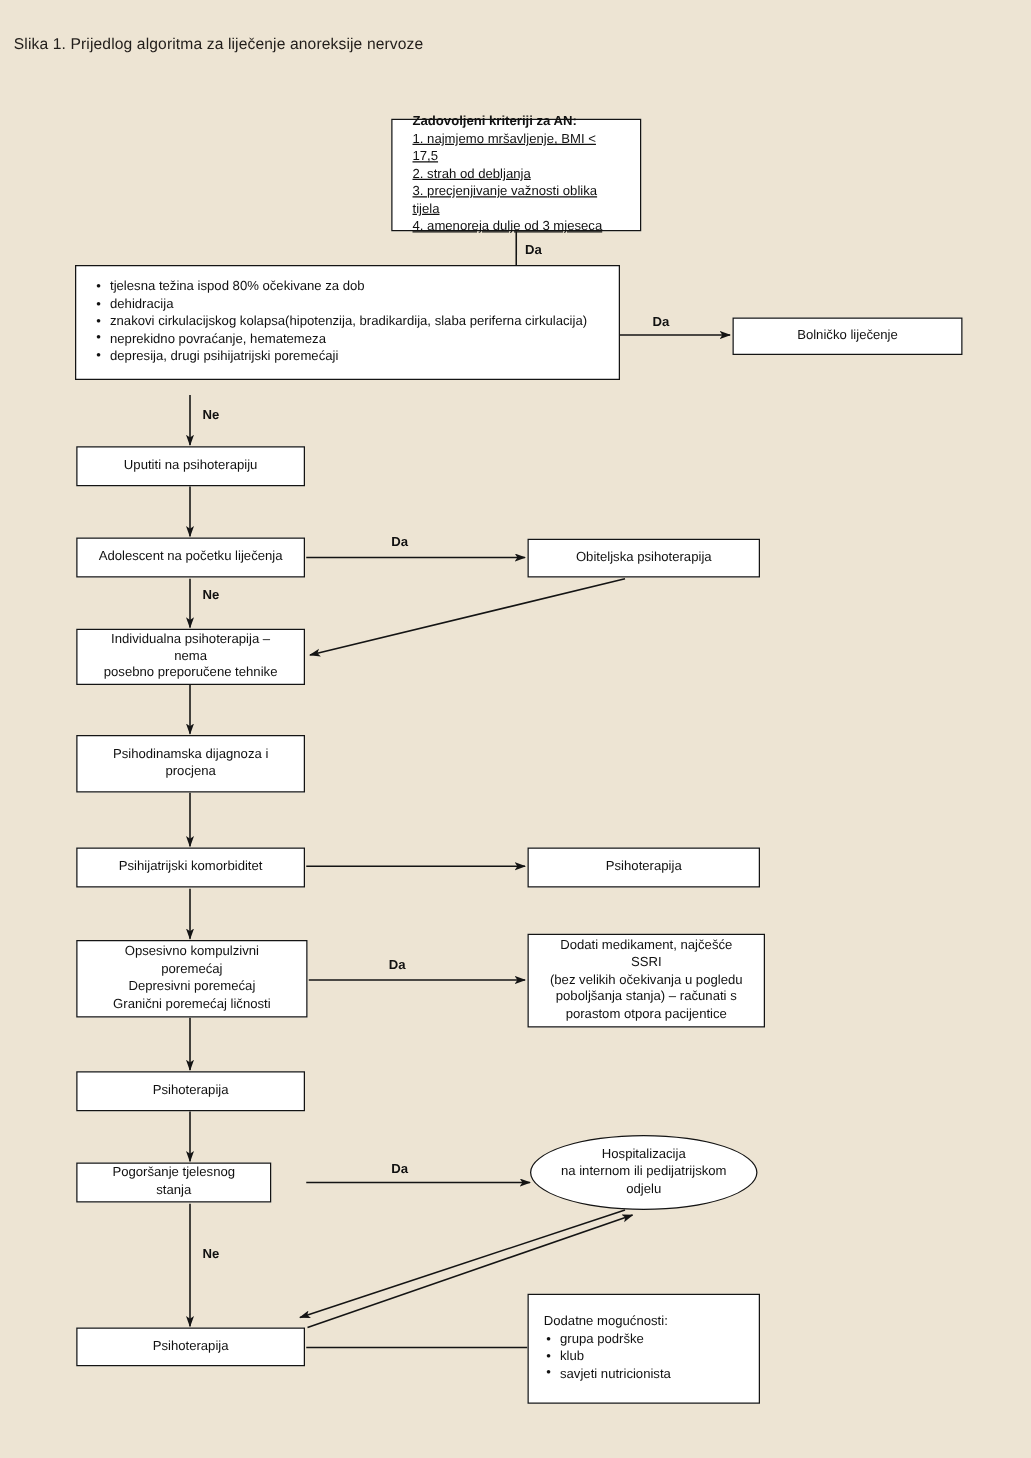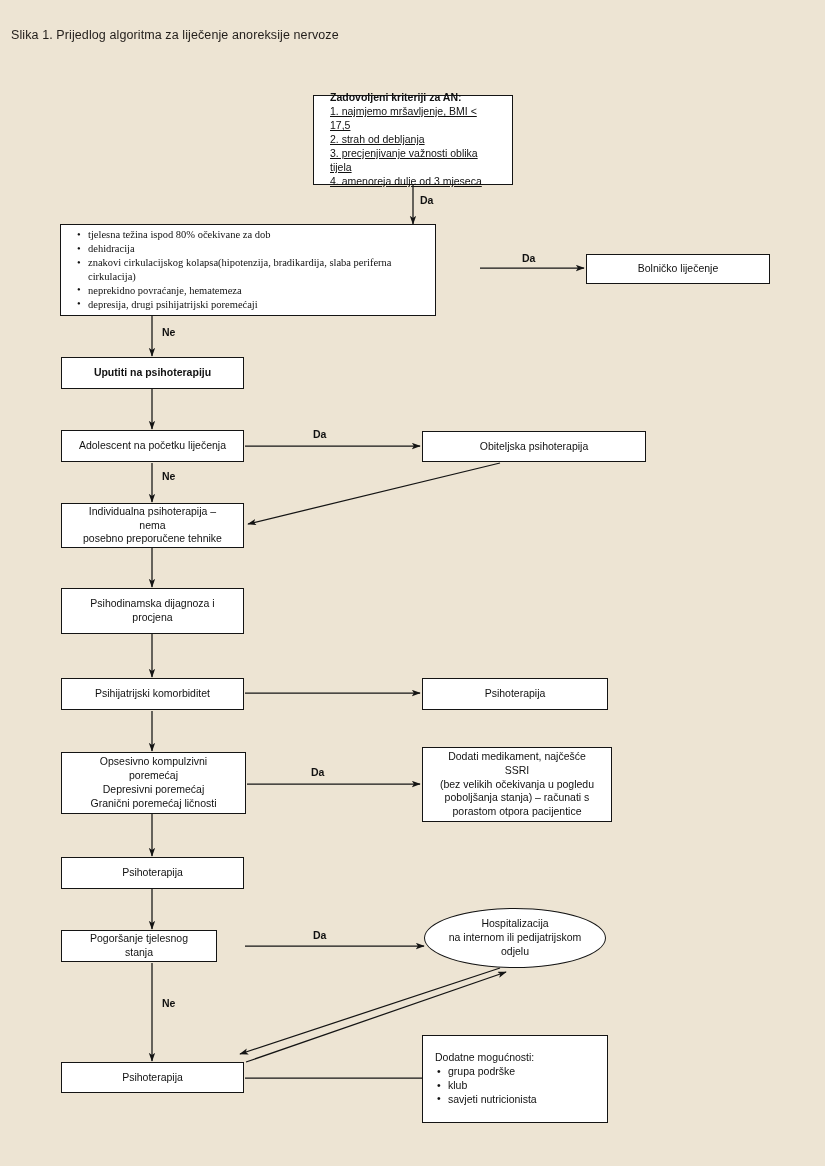--- a/index.html
+++ b/index.html
@@ -152,49 +152,49 @@
   <div class="node left-text" style="left:313px; top:75px; width:200px; height:90px;">
     <div class="lines">
       <span class="title-line">Zadovoljeni kriteriji za AN:</span>
       <span class="num-line">1. najmjemo mršavljenje, BMI &lt; 17,5</span>
       <span class="num-line">2. strah od debljanja</span>
       <span class="num-line">3. precjenjivanje važnosti oblika tijela</span>
       <span class="num-line">4. amenoreja dulje od 3 mjeseca</span>
     </div>
   </div>
 
-  <div class="node left-text" style="left:60px; top:204px; width:376px; height:92px; padding-left:14px;font-family:Liberation Serif, serif;">
+  <div class="node left-text" style="left:60px; top:192px; width:436px; height:92px; padding-left:14px;">
     <div class="lines">
       <span class="bullet-line">tjelesna težina ispod 80% očekivane za dob</span>
       <span class="bullet-line">dehidracija</span>
       <span class="bullet-line">znakovi cirkulacijskog kolapsa(hipotenzija, bradikardija, slaba periferna cirkulacija)</span>
       <span class="bullet-line">neprekidno povraćanje, hematemeza</span>
       <span class="bullet-line">depresija, drugi psihijatrijski poremećaji</span>
     </div>
   </div>
 
   <div class="node" style="left:586px; top:234px; width:184px; height:30px;">
     <div class="lines">
         <span class="plain-line">Bolničko liječenje</span>
       </div>
   </div>
 
-  <div class="node" style="left:61px; top:337px; width:183px; height:32px;font-weight:bold;">
+  <div class="node" style="left:61px; top:337px; width:183px; height:32px;">
     <div class="lines">
         <span class="plain-line">Uputiti  na psihoterapiju</span>
       </div>
   </div>
 
   <div class="node" style="left:61px; top:410px; width:183px; height:32px;">
     <div class="lines">
         <span class="plain-line">Adolescent na početku liječenja</span>
       </div>
   </div>
 
-  <div class="node" style="left:422px; top:411px; width:224px; height:31px;">
+  <div class="node" style="left:422px; top:411px; width:186px; height:31px;">
     <div class="lines">
         <span class="plain-line">Obiteljska psihoterapija</span>
       </div>
   </div>
 
   <div class="node" style="left:61px; top:483px; width:183px; height:45px;">
     <div class="lines">
       <span class="plain-line">Individualna psihoterapija – nema</span>
       <span class="plain-line">posebno preporučene tehnike</span>
     </div>

